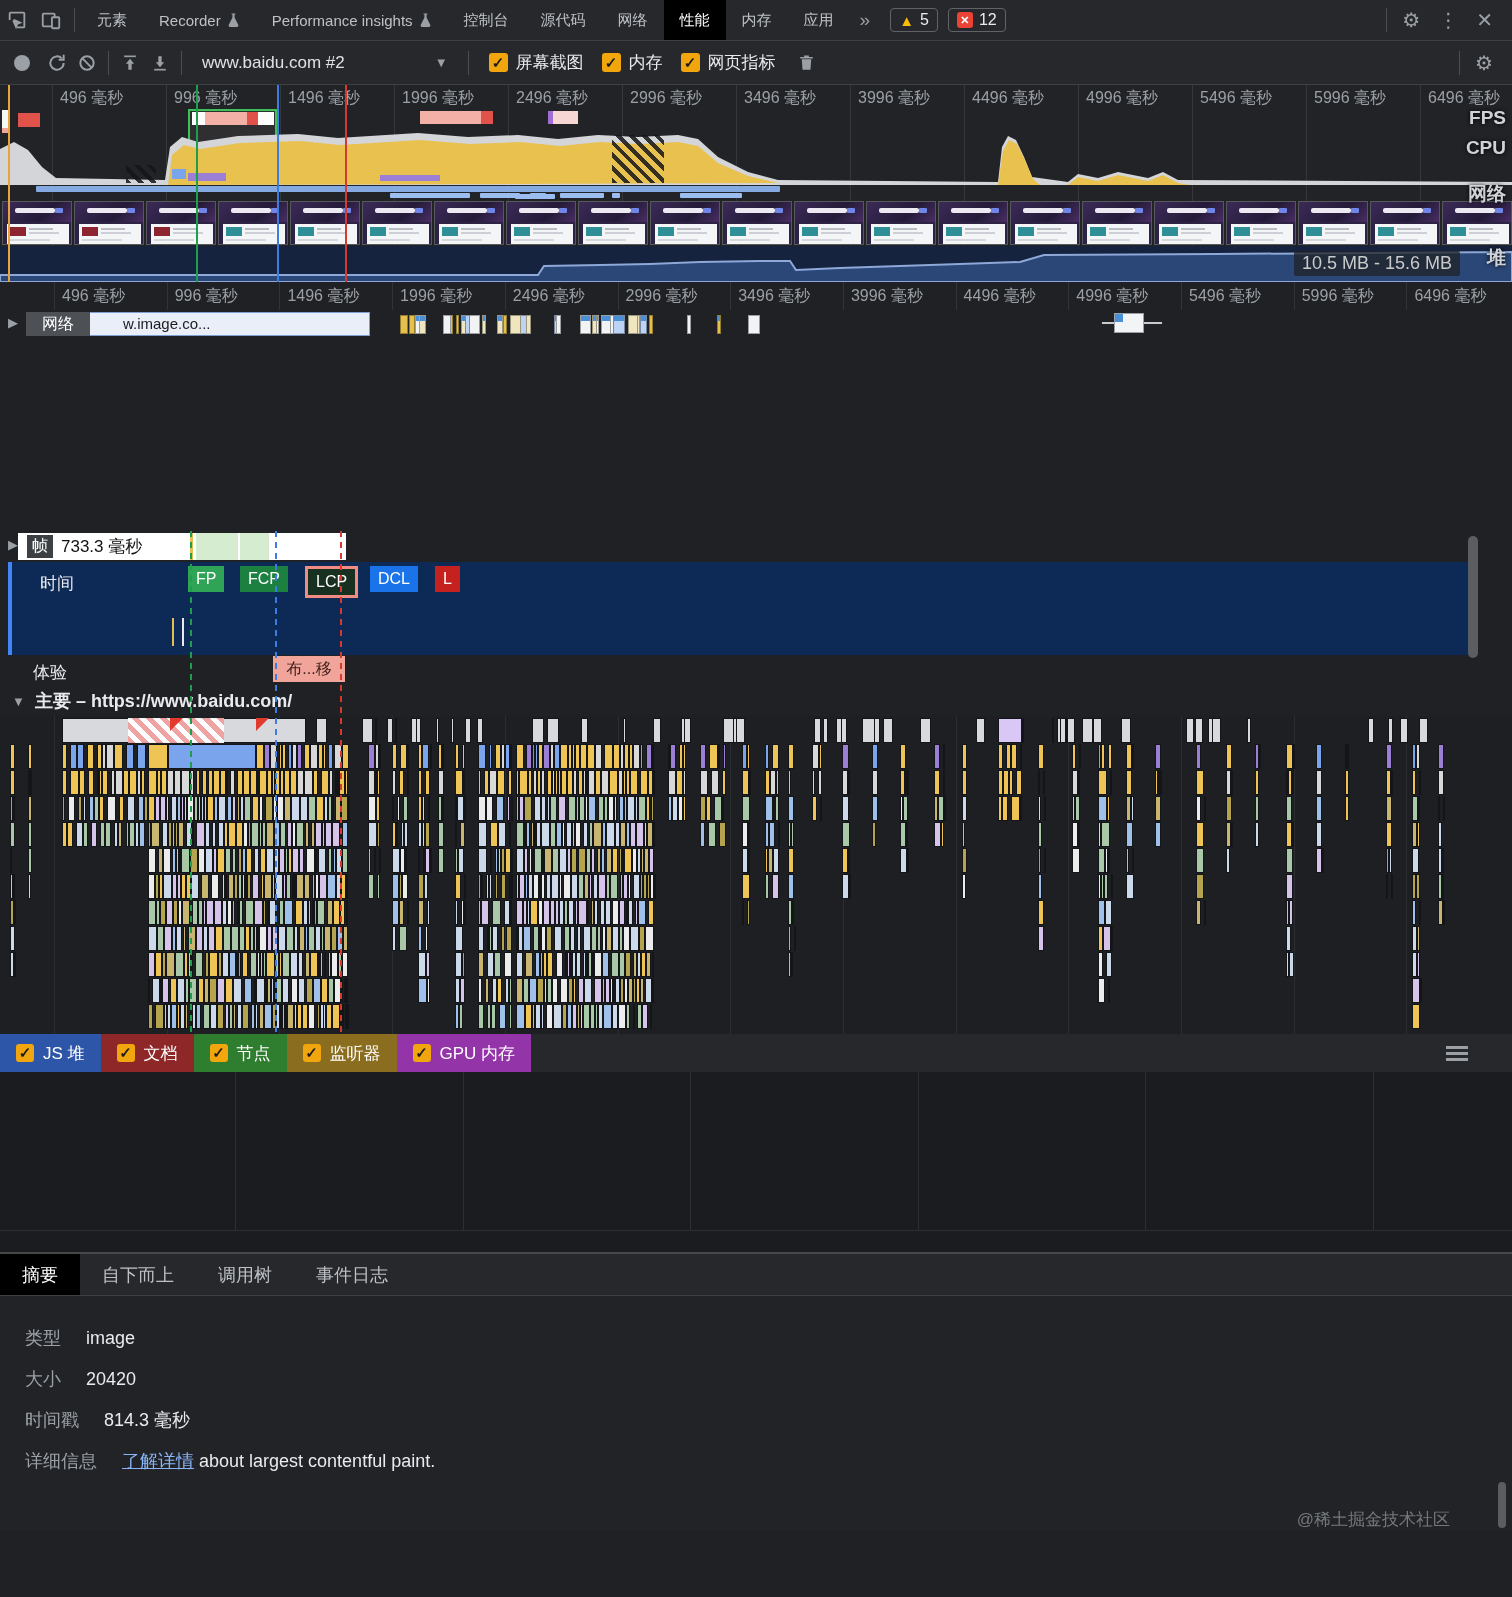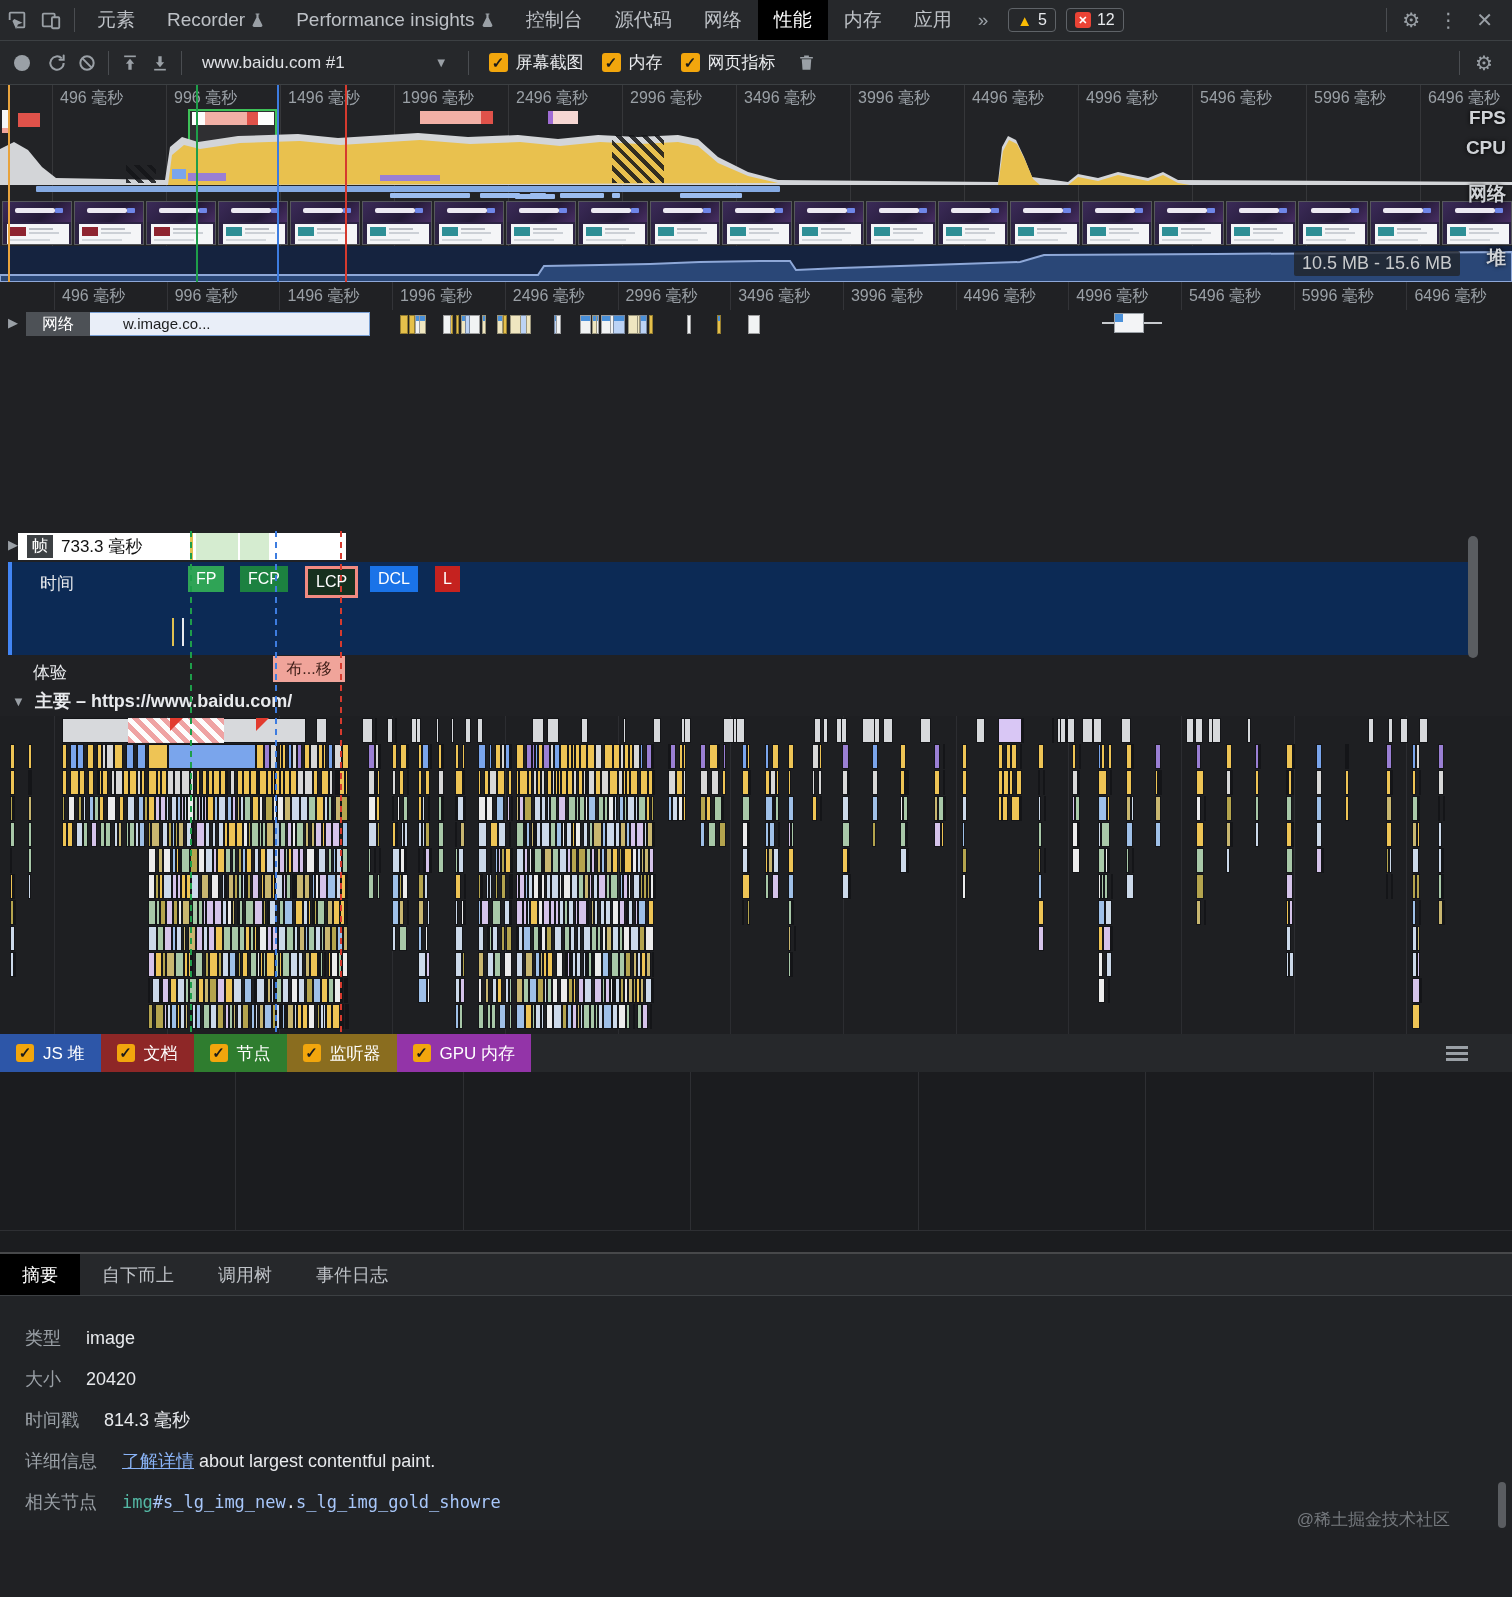--- a/index.html
+++ b/index.html
@@ -6,21 +6,21 @@
   #root{position:relative;width:1512px;height:1597px;background:#202124;overflow:hidden;
         font-family:"Liberation Sans",sans-serif;color:#e8eaed;}
   .abs{position:absolute;}
   
   #topbar{position:absolute;left:0;top:0;width:1512px;height:40px;background:#26282b;
           border-bottom:1px solid #3c4043;display:flex;align-items:center;}
   .tb-icon{width:34px;height:28px;display:flex;align-items:center;justify-content:center;color:#9aa0a6;cursor:pointer;}
   .vsep{width:1px;height:24px;background:#4a4d51;margin:0 6px;}
   #devtools-tabs{display:flex;align-items:center;height:40px;}
   .dt-tab{display:flex;align-items:center;gap:6px;padding:0 16px;height:40px;color:#bdc1c6;
-          font-size:19px;cursor:pointer;white-space:nowrap;}
+          font-size:15px;cursor:pointer;white-space:nowrap;}
   .dt-tab.active{background:#000;color:#fff;}
   .chev{color:#9aa0a6;font-size:19px;padding:0 10px;cursor:pointer;}
   .badge{display:flex;align-items:center;gap:6px;border:1px solid #5f6368;border-radius:4px;
          padding:2px 8px;margin-left:10px;font-size:16px;color:#e8eaed;cursor:pointer;}
   .warn-tri{color:#fbbc04;font-size:15px;}
   .err-sq{width:16px;height:16px;background:#ea4335;border-radius:3px;color:#fff;font-size:11px;
           display:flex;align-items:center;justify-content:center;font-weight:bold;}
   .tb-right{margin-left:auto;display:flex;align-items:center;padding-right:10px;}
   .glyph{color:#9aa0a6;font-size:20px;padding:0 9px;cursor:pointer;}
   
@@ -215,21 +215,21 @@
       </svg>
     </span>
     <span class="pf-ic">
       <svg width="20" height="20" viewBox="0 0 24 24" fill="#9aa0a6">
         <path d="M5 19h14v2H5z"></path>
           <path d="M12 17l-5-6h3V4h4v7h3z"></path>
       </svg>
     </span>
     <span class="vsep"></span>
     <span id="profile-select">
-      <span>www.baidu.com #1</span>
+      <span>www.baidu.com #2</span>
       <span class="car">▼</span>
     </span>
     <span class="vsep"></span>
     <div class="chk-group" id="chk-group">
         <div class="chk">
           <div class="chk-box">✓</div>
           <div>屏幕截图</div>
         </div>
         <div class="chk">
           <div class="chk-box">✓</div>
@@ -1969,21 +1969,17 @@
       <span>20420</span>
     </div>
     <div class="sm-row" style="top:112px">
       <span class="sm-label">时间戳</span>
       <span>814.3 毫秒</span>
     </div>
     <div class="sm-row" style="top:153px">
       <span class="sm-label">详细信息</span>
       <span class="link-blue">了解详情</span><span> about largest contentful paint.</span>
     </div>
-    <div class="sm-row" style="top:194px">
-      <span class="sm-label">相关节点</span>
-      <span class="mono tag-teal">img</span><span class="mono node-blue">#s_lg_img_new</span><span class="mono" style="color:#e8eaed">.</span><span class="mono node-blue">s_lg_img_gold_showre</span>
-    </div>
     <span id="watermark">@稀土掘金技术社区</span>
     <div class="scroll-thumb" style="left:1498px;top:186px;width:8px;height:46px"></div>
   </section>
 
 </div>
 
 </body></html>

